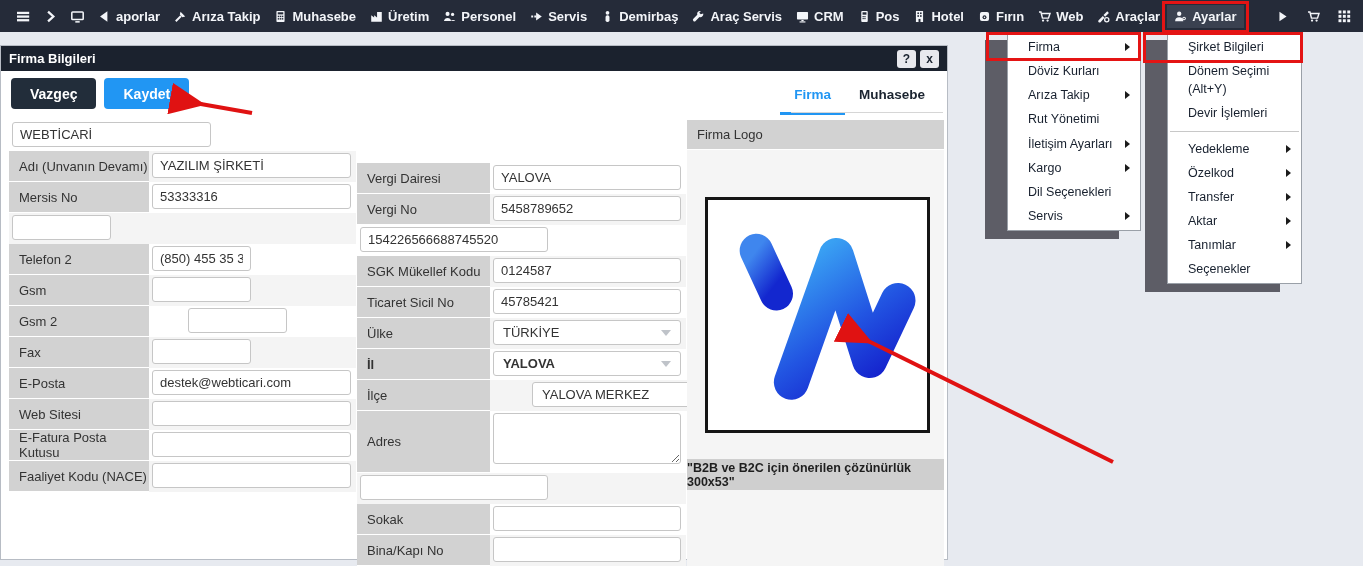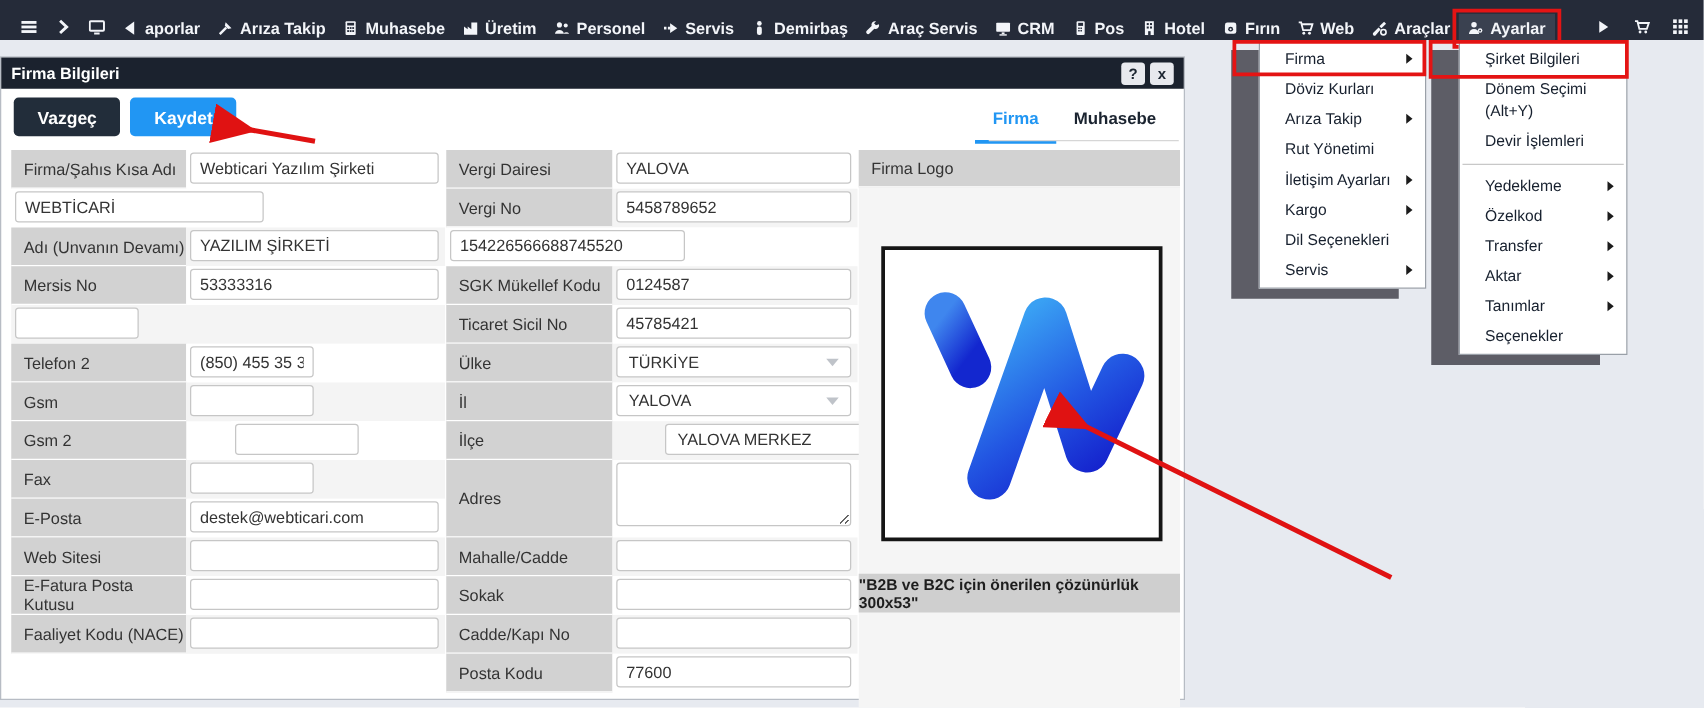--- a/index.html
+++ b/index.html
@@ -1,21 +1,21 @@
 <!DOCTYPE html>
 <html><head>
 <meta charset="utf-8">
 <style>
   * { margin:0; padding:0; box-sizing:border-box; }
   html,body { width:1363px; height:566px; overflow:hidden; }
   body { font-family:"Liberation Sans", sans-serif; background:#e7eaf0; position:relative; }
 
   
   .topbar { position:absolute; left:0; top:0; width:1363px; height:32px;
-    background:#252b39; display:flex; align-items:flex-start; padding:11px 10px; z-index:30; }
+    background:#252b39; display:flex; align-items:center; padding:0 10px; z-index:30; }
   .tb-item { display:flex; align-items:center; gap:5px; color:#f3f5f9; font-size:13px;
     font-weight:bold; padding:4px 7px; white-space:nowrap; cursor:pointer; position:relative; }
   .tb-item.active { background:#3a4150; }
   .tb-ico svg { width:13px; height:13px; display:block; }
   .tb-right { margin-left:auto; display:flex; align-items:center; gap:14px; }
   .tb-right .tb-item { padding:4px 2px; }
 
   
   .red-frame { position:absolute; border:3px solid #e41414; pointer-events:none; z-index:60; }
 
@@ -325,24 +325,20 @@
   </div>
 
   <div class="tabs" id="tabs">
       <div class="tab active">Firma</div>
       <div class="tab">Muhasebe</div>
     </div>
   <div class="tabs-line"></div>
 
   <div class="fcol" id="left-col">
       <div class="frow" style="height: 31px;">
-        <div class="flabel">Firma/Şahıs Kısa Adı</div>
-        <div class="fvalue" style="background: rgb(255, 255, 255);"><input class="inp wide" value="Webticari Yazılım Şirketi" style=""></div>
-      </div>
-      <div class="frow" style="height: 31px;">
         <div class="fvalue" style="background: rgb(255, 255, 255);"><input class="inp wide" value="WEBTİCARİ" style=""></div>
       </div>
       <div class="frow" style="height: 31px;">
         <div class="flabel">Adı (Unvanın Devamı)</div>
         <div class="fvalue" style="background: rgb(244, 244, 244);"><input class="inp wide" value="YAZILIM ŞİRKETİ" style=""></div>
       </div>
       <div class="frow" style="height: 31px;">
         <div class="flabel">Mersis No</div>
         <div class="fvalue" style="background: rgb(255, 255, 255);"><input class="inp wide" value="53333316" style=""></div>
       </div>
@@ -376,21 +372,21 @@
       <div class="frow" style="height: 31px;">
         <div class="flabel">E-Fatura Posta Kutusu</div>
         <div class="fvalue" style="background: rgb(255, 255, 255);"><input class="inp wide" style=""></div>
       </div>
       <div class="frow" style="height: 31px;">
         <div class="flabel">Faaliyet Kodu (NACE)</div>
         <div class="fvalue" style="background: rgb(244, 244, 244);"><input class="inp wide" style=""></div>
       </div>
     </div>
   <div class="fcol" id="mid-col">
-      <div class="frow" style="height: 31px;">
+      <div class="frow" style="height: 31px; margin-top: 43px;">
         <div class="flabel">Vergi Dairesi</div>
         <div class="fvalue" style="background: rgb(255, 255, 255);"><input class="inp mid" value="YALOVA" style=""></div>
       </div>
       <div class="frow" style="height: 31px;">
         <div class="flabel">Vergi No</div>
         <div class="fvalue" style="background: rgb(244, 244, 244);"><input class="inp mid" value="5458789652" style=""></div>
       </div>
       <div class="frow" style="height: 31px;">
         <div class="fvalue" style="background: rgb(255, 255, 255);"><input class="inp mid" value="154226566688745520" style=""></div>
       </div>
@@ -404,21 +400,21 @@
       </div>
       <div class="frow" style="height: 31px;">
         <div class="flabel">Ülke</div>
         <div class="fvalue" style="background: rgb(244, 244, 244);">
           <div class="selbox">
             <span>TÜRKİYE</span>
             <span class="chev"></span>
           </div>
         </div>
       </div>
-      <div class="frow" style="height: 31px;">
+      <div class="frow" style="height: 31px; font-weight: bold;">
         <div class="flabel">İl</div>
         <div class="fvalue" style="background: rgb(255, 255, 255);">
           <div class="selbox">
             <span>YALOVA</span>
             <span class="chev"></span>
           </div>
         </div>
       </div>
       <div class="frow" style="height: 31px;">
         <div class="flabel">İlçe</div>
@@ -427,29 +423,28 @@
             <span>YALOVA MERKEZ</span>
             <span class="chev"></span>
           </div>
         </div>
       </div>
       <div class="frow" style="height: 62px;">
         <div class="flabel">Adres</div>
         <div class="fvalue" style="background: rgb(255, 255, 255);"><textarea class="txtarea" style=""></textarea></div>
       </div>
       <div class="frow" style="height: 31px;">
-        <div class="flabel">Mahalle/Cadde</div>
         <div class="fvalue" style="background: rgb(244, 244, 244);"><input class="inp mid" style=""></div>
       </div>
       <div class="frow" style="height: 31px;">
         <div class="flabel">Sokak</div>
         <div class="fvalue" style="background: rgb(255, 255, 255);"><input class="inp mid" style=""></div>
       </div>
       <div class="frow" style="height: 31px;">
-        <div class="flabel">Cadde/Kapı No</div>
+        <div class="flabel">Bina/Kapı No</div>
         <div class="fvalue" style="background: rgb(244, 244, 244);"><input class="inp mid" style=""></div>
       </div>
       <div class="frow" style="height: 31px;">
         <div class="flabel">Posta Kodu</div>
         <div class="fvalue" style="background: rgb(255, 255, 255);"><input class="inp mid" value="77600" style=""></div>
       </div>
     </div>
 
   <div class="logo-col">
     <div class="logo-head">Firma Logo</div>

